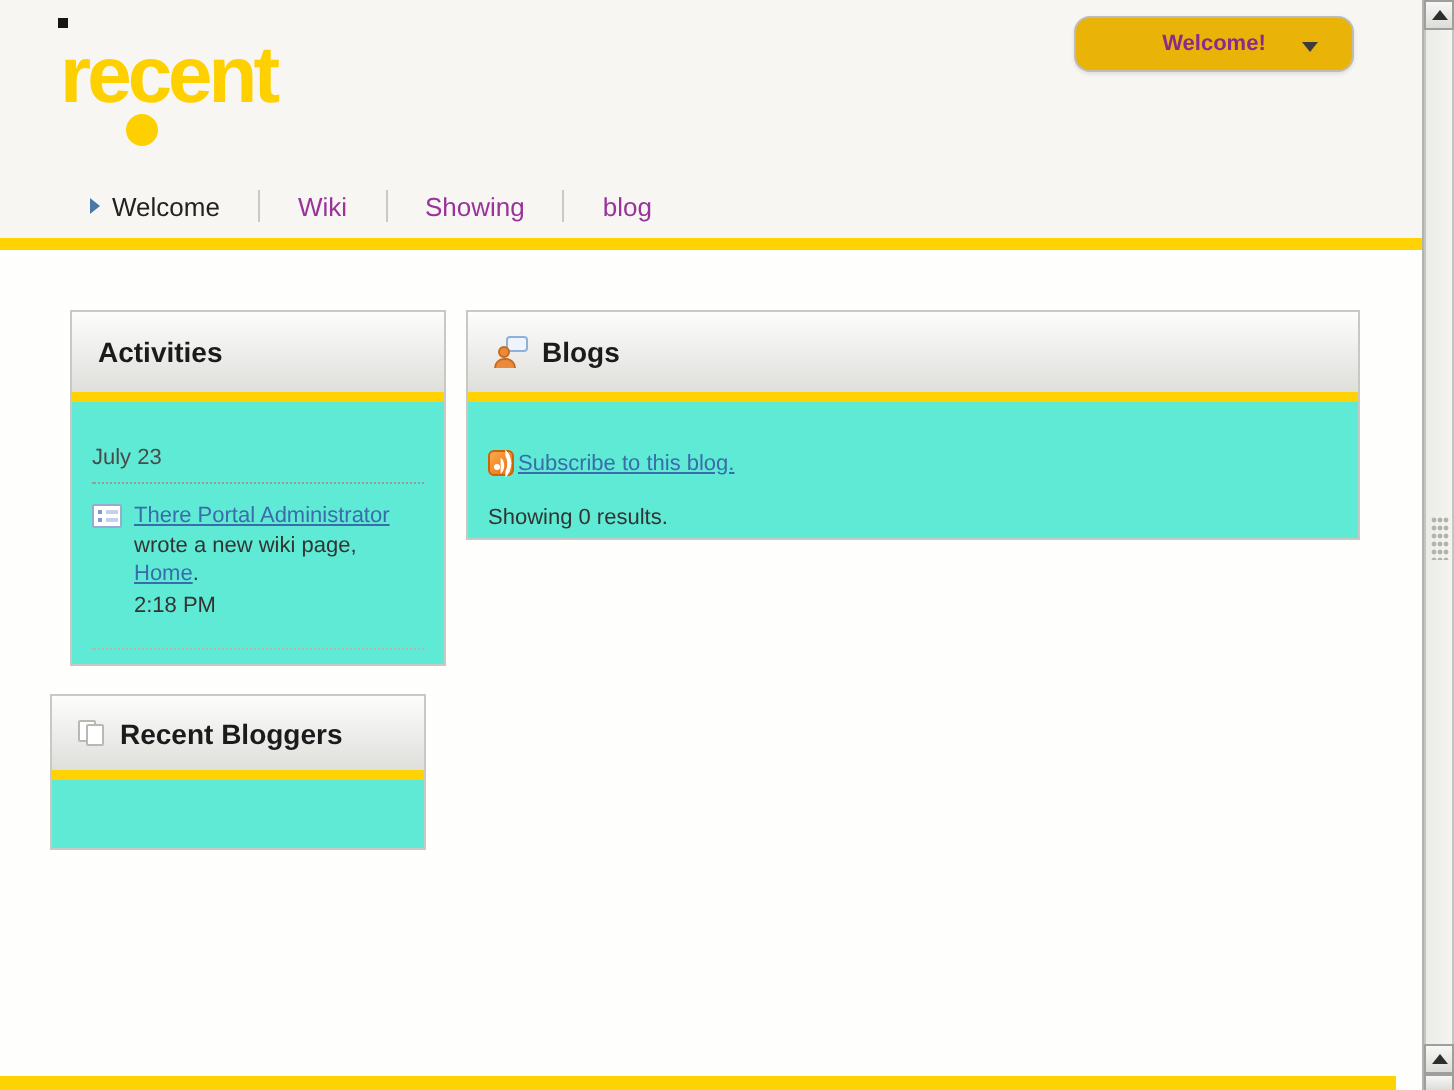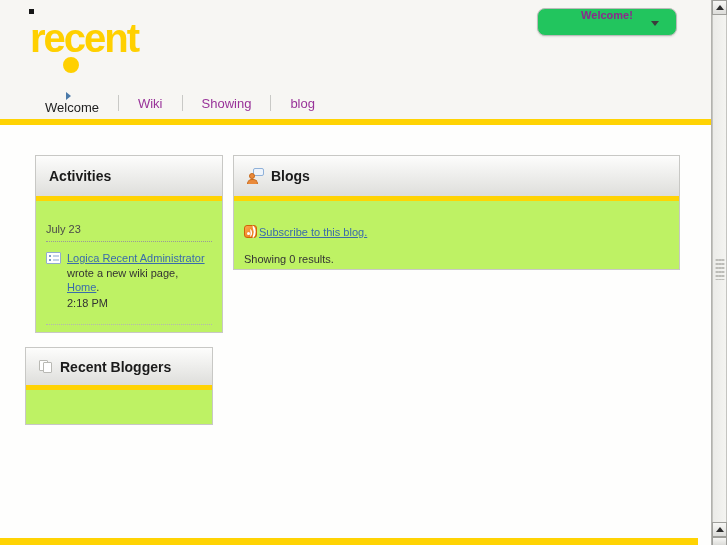--- a/index.html
+++ b/index.html
@@ -24,51 +24,51 @@
   }
   .logo-ring {
     position:absolute; left:33px; top:39px; width:12px; height:12px;
     border:8px solid var(--logo-yellow, #ffd000); border-radius:50%;
     background:#f7f6f3;
   }
 
   
   .welcome-btn {
     position:absolute; left:537px; top:8px; width:140px; height:28px;
-    background:#22c55e; border:1px solid #bcbcba; border-radius:8px;
+    background:#eab308; border:1px solid #bcbcba; border-radius:8px;
     box-shadow:0 1px 2px rgba(0,0,0,0.10);
-    display:flex; justify-content:center;
+    display:flex; align-items:center; justify-content:center;
     cursor:pointer; font-family:inherit;
   }
   .welcome-btn .wb-label {
     font-size:11px; font-weight:bold; color: var(--welcome-button-purple, #8c2a8c);
   }
   .welcome-btn .caret {
     position:absolute; right:17px; top:12px; width:0; height:0;
     border-left:4px solid transparent; border-right:4px solid transparent;
     border-top:5px solid #3c3c3c;
   }
 
   
   .nav { position:absolute; left:45px; top:92px; height:22px; display:flex; align-items:center; }
-  .nav-item { display:flex; align-items:center; font-size:13px; padding:0 19px; cursor:pointer; color:var(--nav-link-purple,#993399);flex-direction:column; }
+  .nav-item { display:flex; align-items:center; font-size:13px; padding:0 19px; cursor:pointer; color:var(--nav-link-purple,#993399); }
   .nav-item.active { color:#222; padding-left:0; }
   .nav-arrow {
     width:0; height:0; margin-right:6px;
     border-top:4px solid transparent; border-bottom:4px solid transparent;
     border-left:5px solid #4a79a8;
   }
   .nav-sep { width:1px; height:16px; background:#c9c9c6; }
 
   .yellow-bar { position:absolute; background: var(--accent-yellow, #ffd303); }
   .yellow-bar.top { left:0; top:119px; width:727px; height:6px; }
   .yellow-bar.bottom { left:0; top:538px; width:698px; height:7px; }
 
   
-  .panel { position:absolute; background:#bef264; border:1px solid #c8c8c5; }
+  .panel { position:absolute; background:#5eead4; border:1px solid #c8c8c5; }
   .panel-header {
     height:40px; display:flex; align-items:center; gap:7px; padding-left:13px;
     background:linear-gradient(#fdfdfc, #dededb);
   }
   .panel-title { font-size:14px; font-weight:bold; color:#1b1b1b; }
   .panel-accent { height:5px; background: var(--accent-yellow, #ffd303); }
   .panel-body { padding:22px 10px; font-size:11px; color:#333; }
 
   .panel.activities { left:35px; top:155px; width:188px; height:178px; }
   .panel.bloggers   { left:25px; top:347px; width:188px; height:78px; }
@@ -185,21 +185,21 @@
     </div>
     <div class="panel-accent"></div>
     <div class="panel-body">
       <div class="date-row">July 23</div>
       <div class="entry">
         <span class="wiki-page-icon">
             <i class="b1"></i>
             <i class="l1"></i>
           </span>
         <div class="entry-text">
-          <a class="lnk">Logica Recent Administrator</a>
+          <a class="lnk">There Portal Administrator</a>
           <span>wrote a new wiki page,</span>
           <a class="lnk">Home</a><span>.</span>
           <div class="entry-time">2:18 PM</div>
         </div>
       </div>
       <div class="dotted-sep"></div>
     </div>
   </div>
 
   <div class="panel bloggers">

